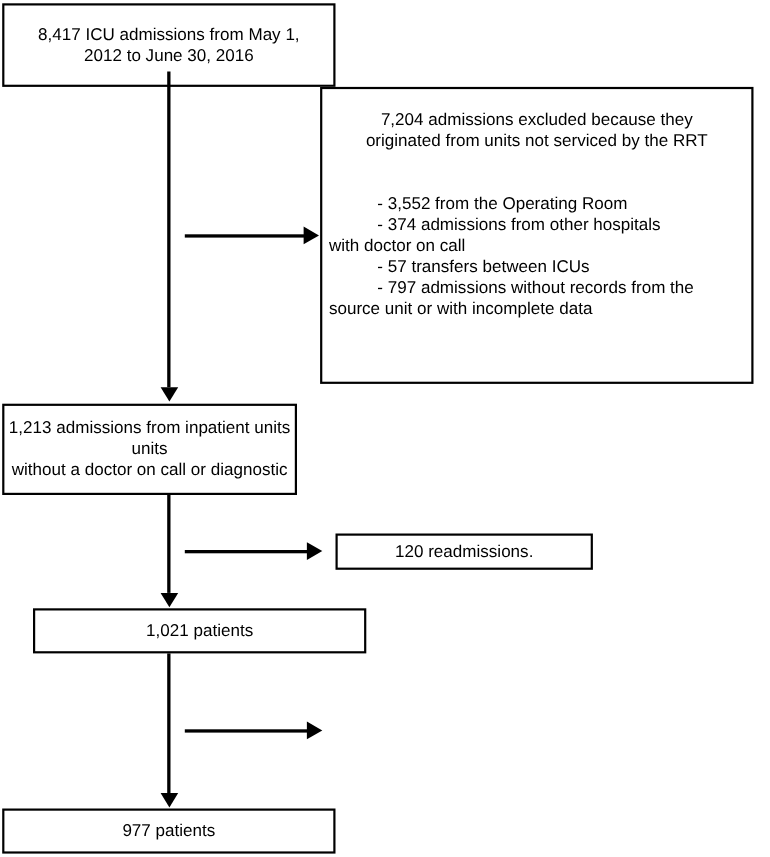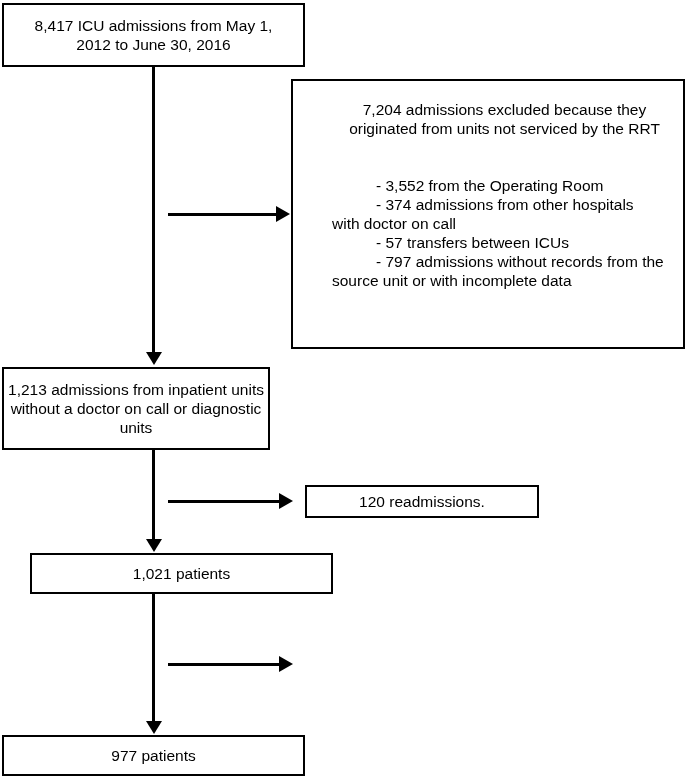--- a/index.html
+++ b/index.html
@@ -60,22 +60,22 @@
   .arrow-right {
     position: absolute;
     width: 0;
     height: 0;
     border-top: 8px solid transparent;
     border-bottom: 8px solid transparent;
     border-left: 14px solid #000000;
   }
 
   
-  #node-admissions      { left: 2px;   top: 3px;   width: 303px; height: 64px; }
-  #node-excluded        { left: 291px; top: 79px;  width: 394px; height: 270px; padding-left: 33px; }
+  #node-admissions      { left: 2px;   top: 3px;   width: 303px; height: 76px; }
+  #node-excluded        { left: 291px; top: 79px;  width: 394px; height: 270px; }
   #node-inpatient       { left: 2px;   top: 367px; width: 268px; height: 83px; }
   #node-readmissions    { left: 305px; top: 485px; width: 234px; height: 33px; }
   #node-patients-1021   { left: 2px;   top: 553px; width: 303px; height: 41px; margin-left: 28px; }
   #node-censorship      { left: 307px; top: 621px; width: 378px; height: 87px; }
   #node-patients-977    { left: 2px;   top: 735px; width: 303px; height: 41px; }
 
   
   #conn-main-v1   { left: 152px; top: 65px;  height: 287px; }
   #conn-main-a1   { left: 146px; top: 352px; }
   #conn-main-v2   { left: 152px; top: 450px; height: 89px; }
@@ -112,22 +112,22 @@
     <span class="line left" style="padding-left:6px;">with doctor on call</span>
     <span class="line left pad-l">- 57 transfers between ICUs</span>
     <span class="line left pad-l">- 797 admissions without records from the</span>
     <span class="line left" style="padding-left:6px;">source unit or with incomplete data</span>
     <span class="spacer-line"></span>
     <span class="spacer-line"></span>
   </div>
 
   <div class="node center" id="node-inpatient">
     <span class="line">1,213 admissions from inpatient units</span>
+    <span class="line">units</span>
     <span class="line">without a doctor on call or diagnostic</span>
-    <span class="line">units</span>
   </div>
 
   <div class="node center" id="node-readmissions">
     <span class="line">120 readmissions.</span>
   </div>
 
   <div class="node center" id="node-patients-1021">
     <span class="line">1,021 patients</span>
   </div>
 

